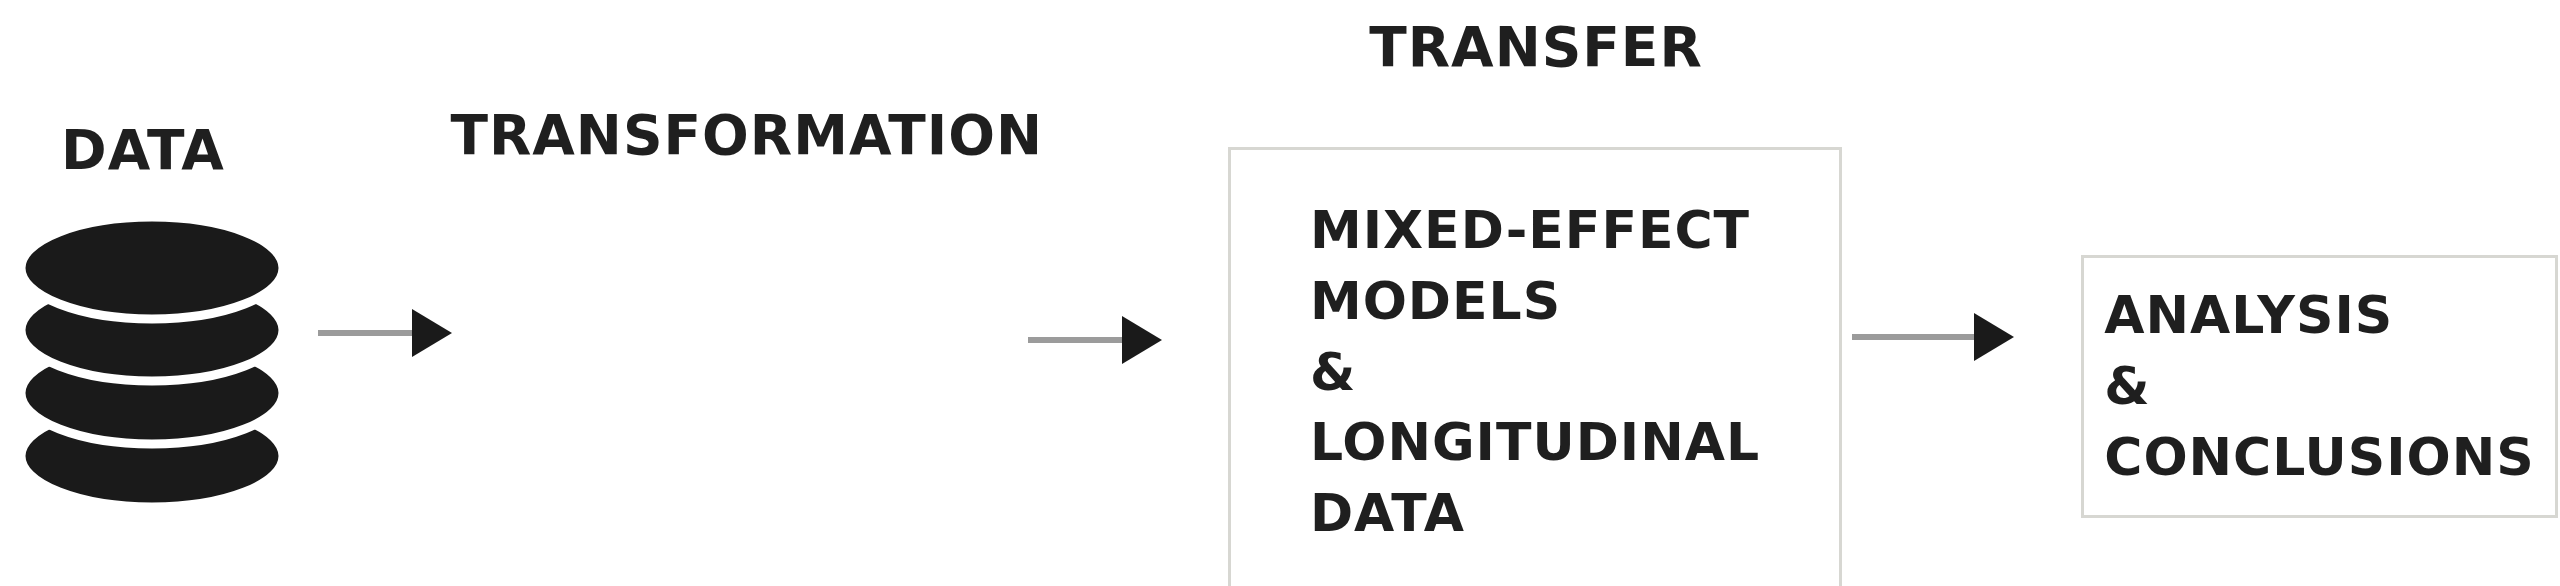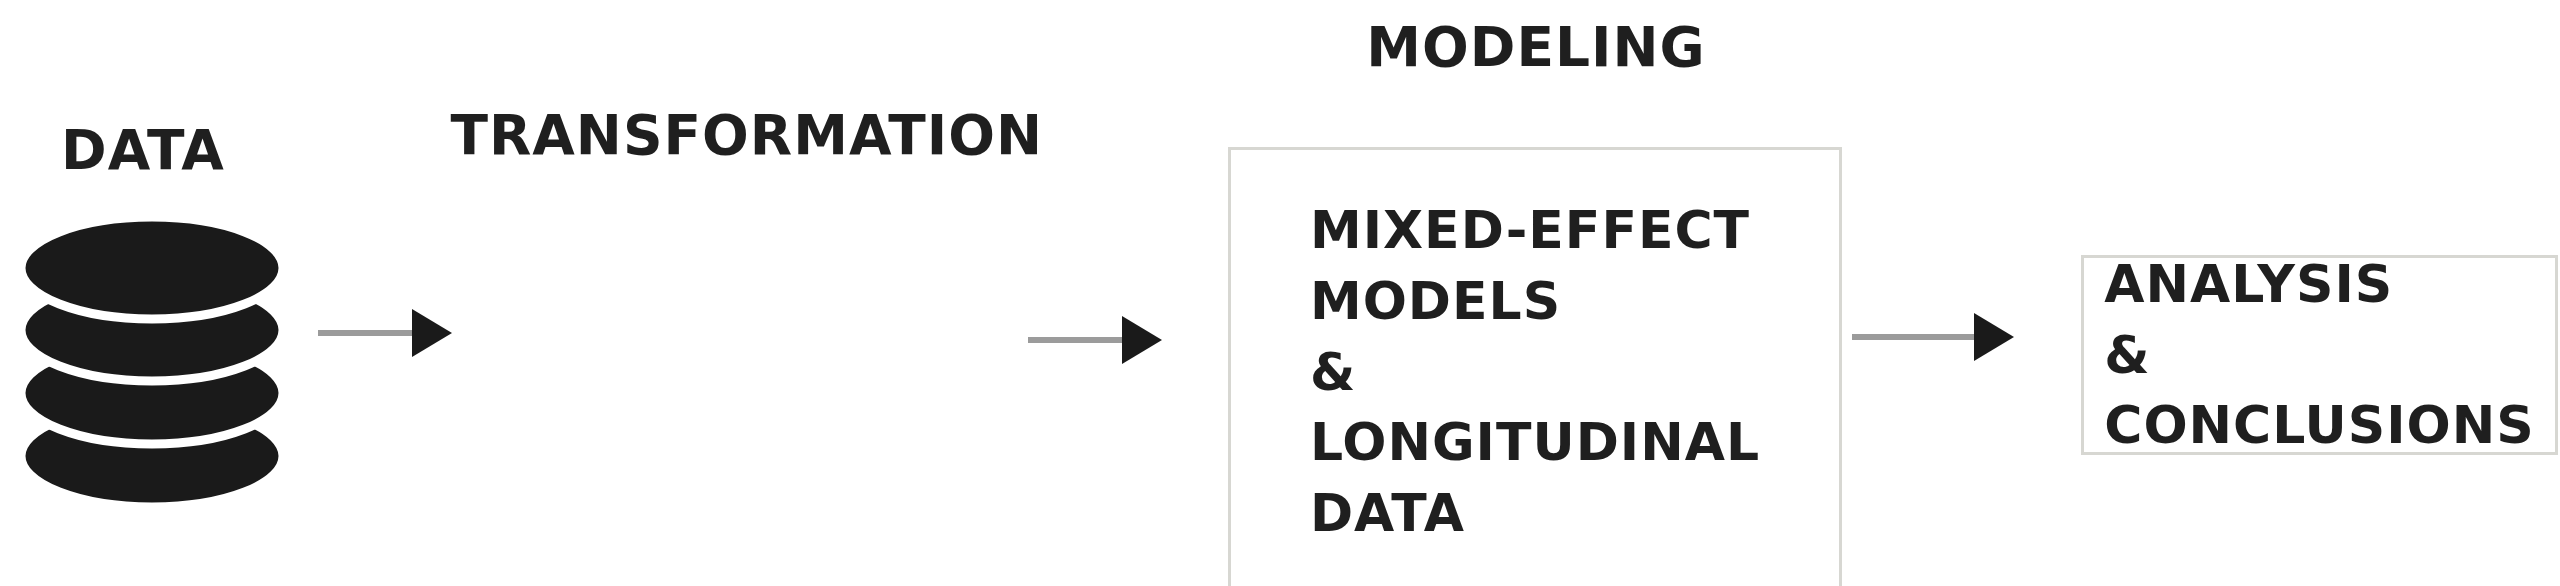--- a/index.html
+++ b/index.html
@@ -81,30 +81,30 @@
   </div>
 
   <div class="stage-label" style="left:443px;top:105px;width:600px;text-align:right;">TRANSFORMATION</div>
 
 
   <div class="arrow" style="left:1028px;top:314px;width:134px;height:52px;">
     <div class="arrow-line" style="left:0;top:23px;width:98px;"></div>
     <div class="arrow-head" style="left:94px;top:2px;"></div>
   </div>
 
-  <div class="stage-label" style="left:1236px;top:17px;width:600px;">MODELING</div>
+  <div class="stage-label" style="left:1236px;top:17px;width:600px;">TRANSFER</div>
 
   <div class="flow-box" style="left:1228px;top:113px;width:614px;height:450px;">MIXED-EFFECT
 MODELS
 &amp;
 LONGITUDINAL
 DATA</div>
 
   <div class="arrow" style="left:1852px;top:311px;width:162px;height:52px;">
     <div class="arrow-line" style="left:0;top:23px;width:126px;"></div>
     <div class="arrow-head" style="left:122px;top:2px;"></div>
   </div>
 
-  <div class="flow-box" style="left:2081px;top:221px;width:477px;height:200px;">ANALYSIS
+  <div class="flow-box" style="left:2081px;top:221px;width:477px;height:263px;">ANALYSIS
 &amp;
 CONCLUSIONS</div>
 
 </div>
 
 </body></html>

